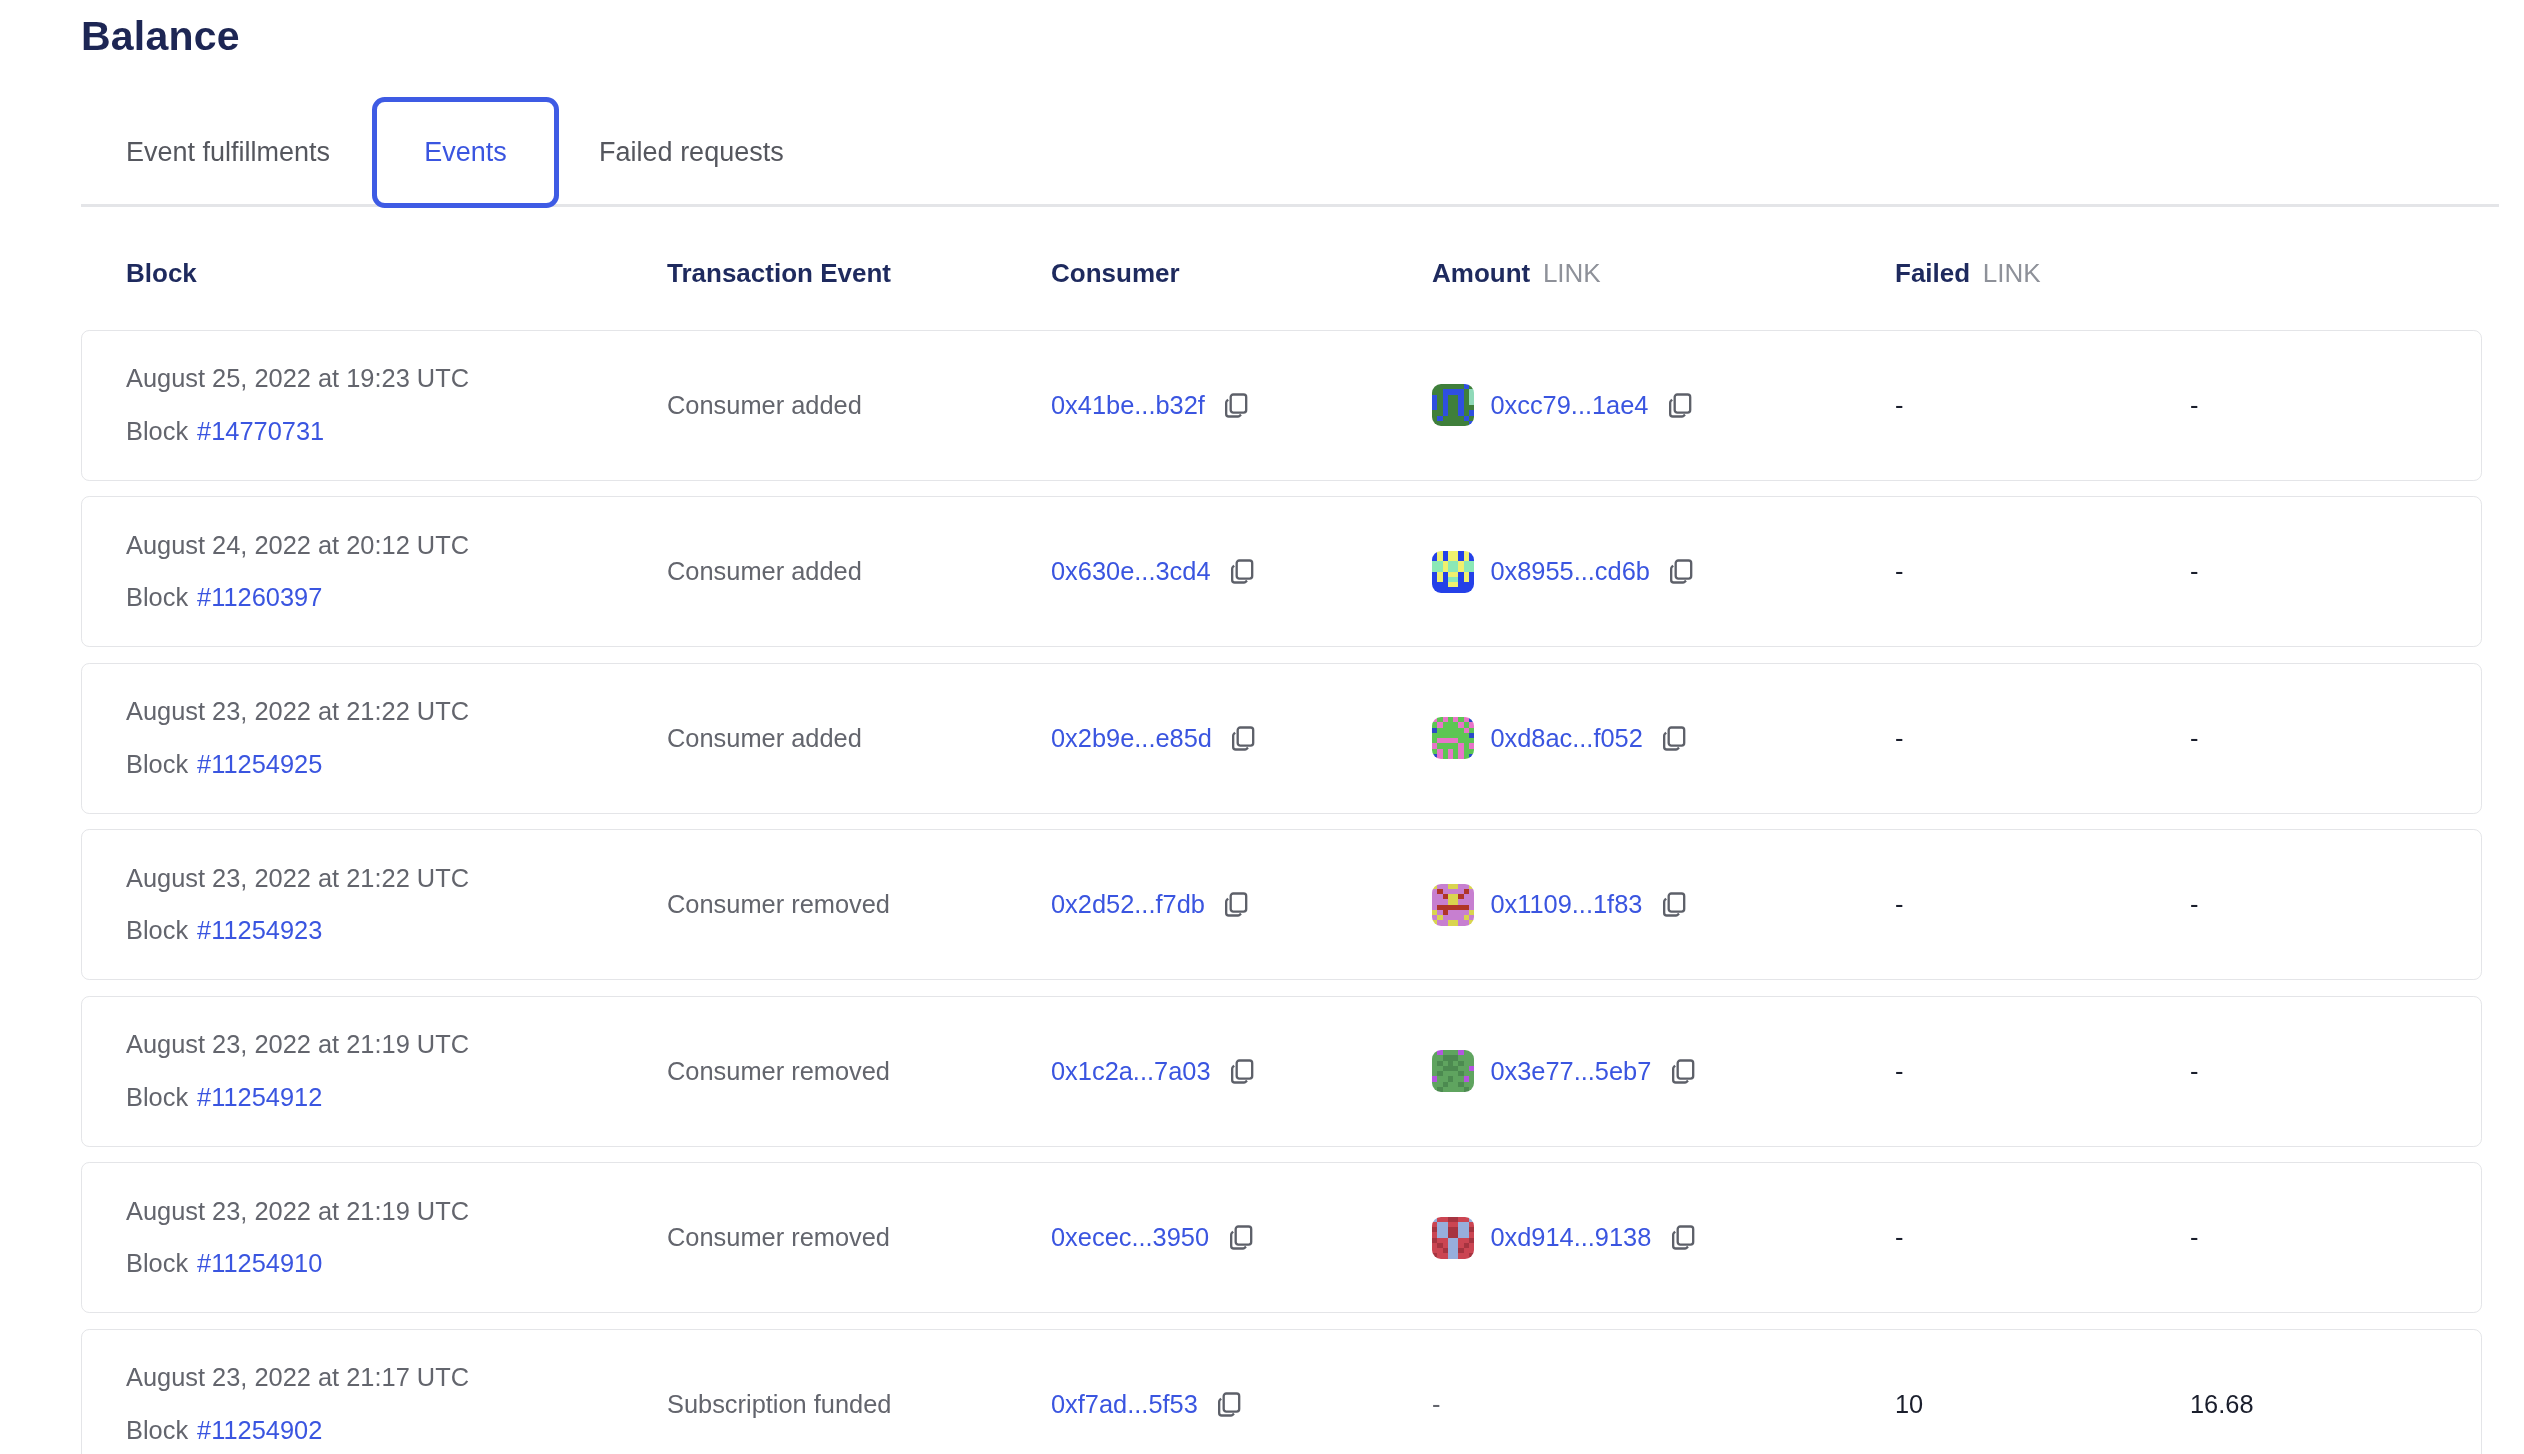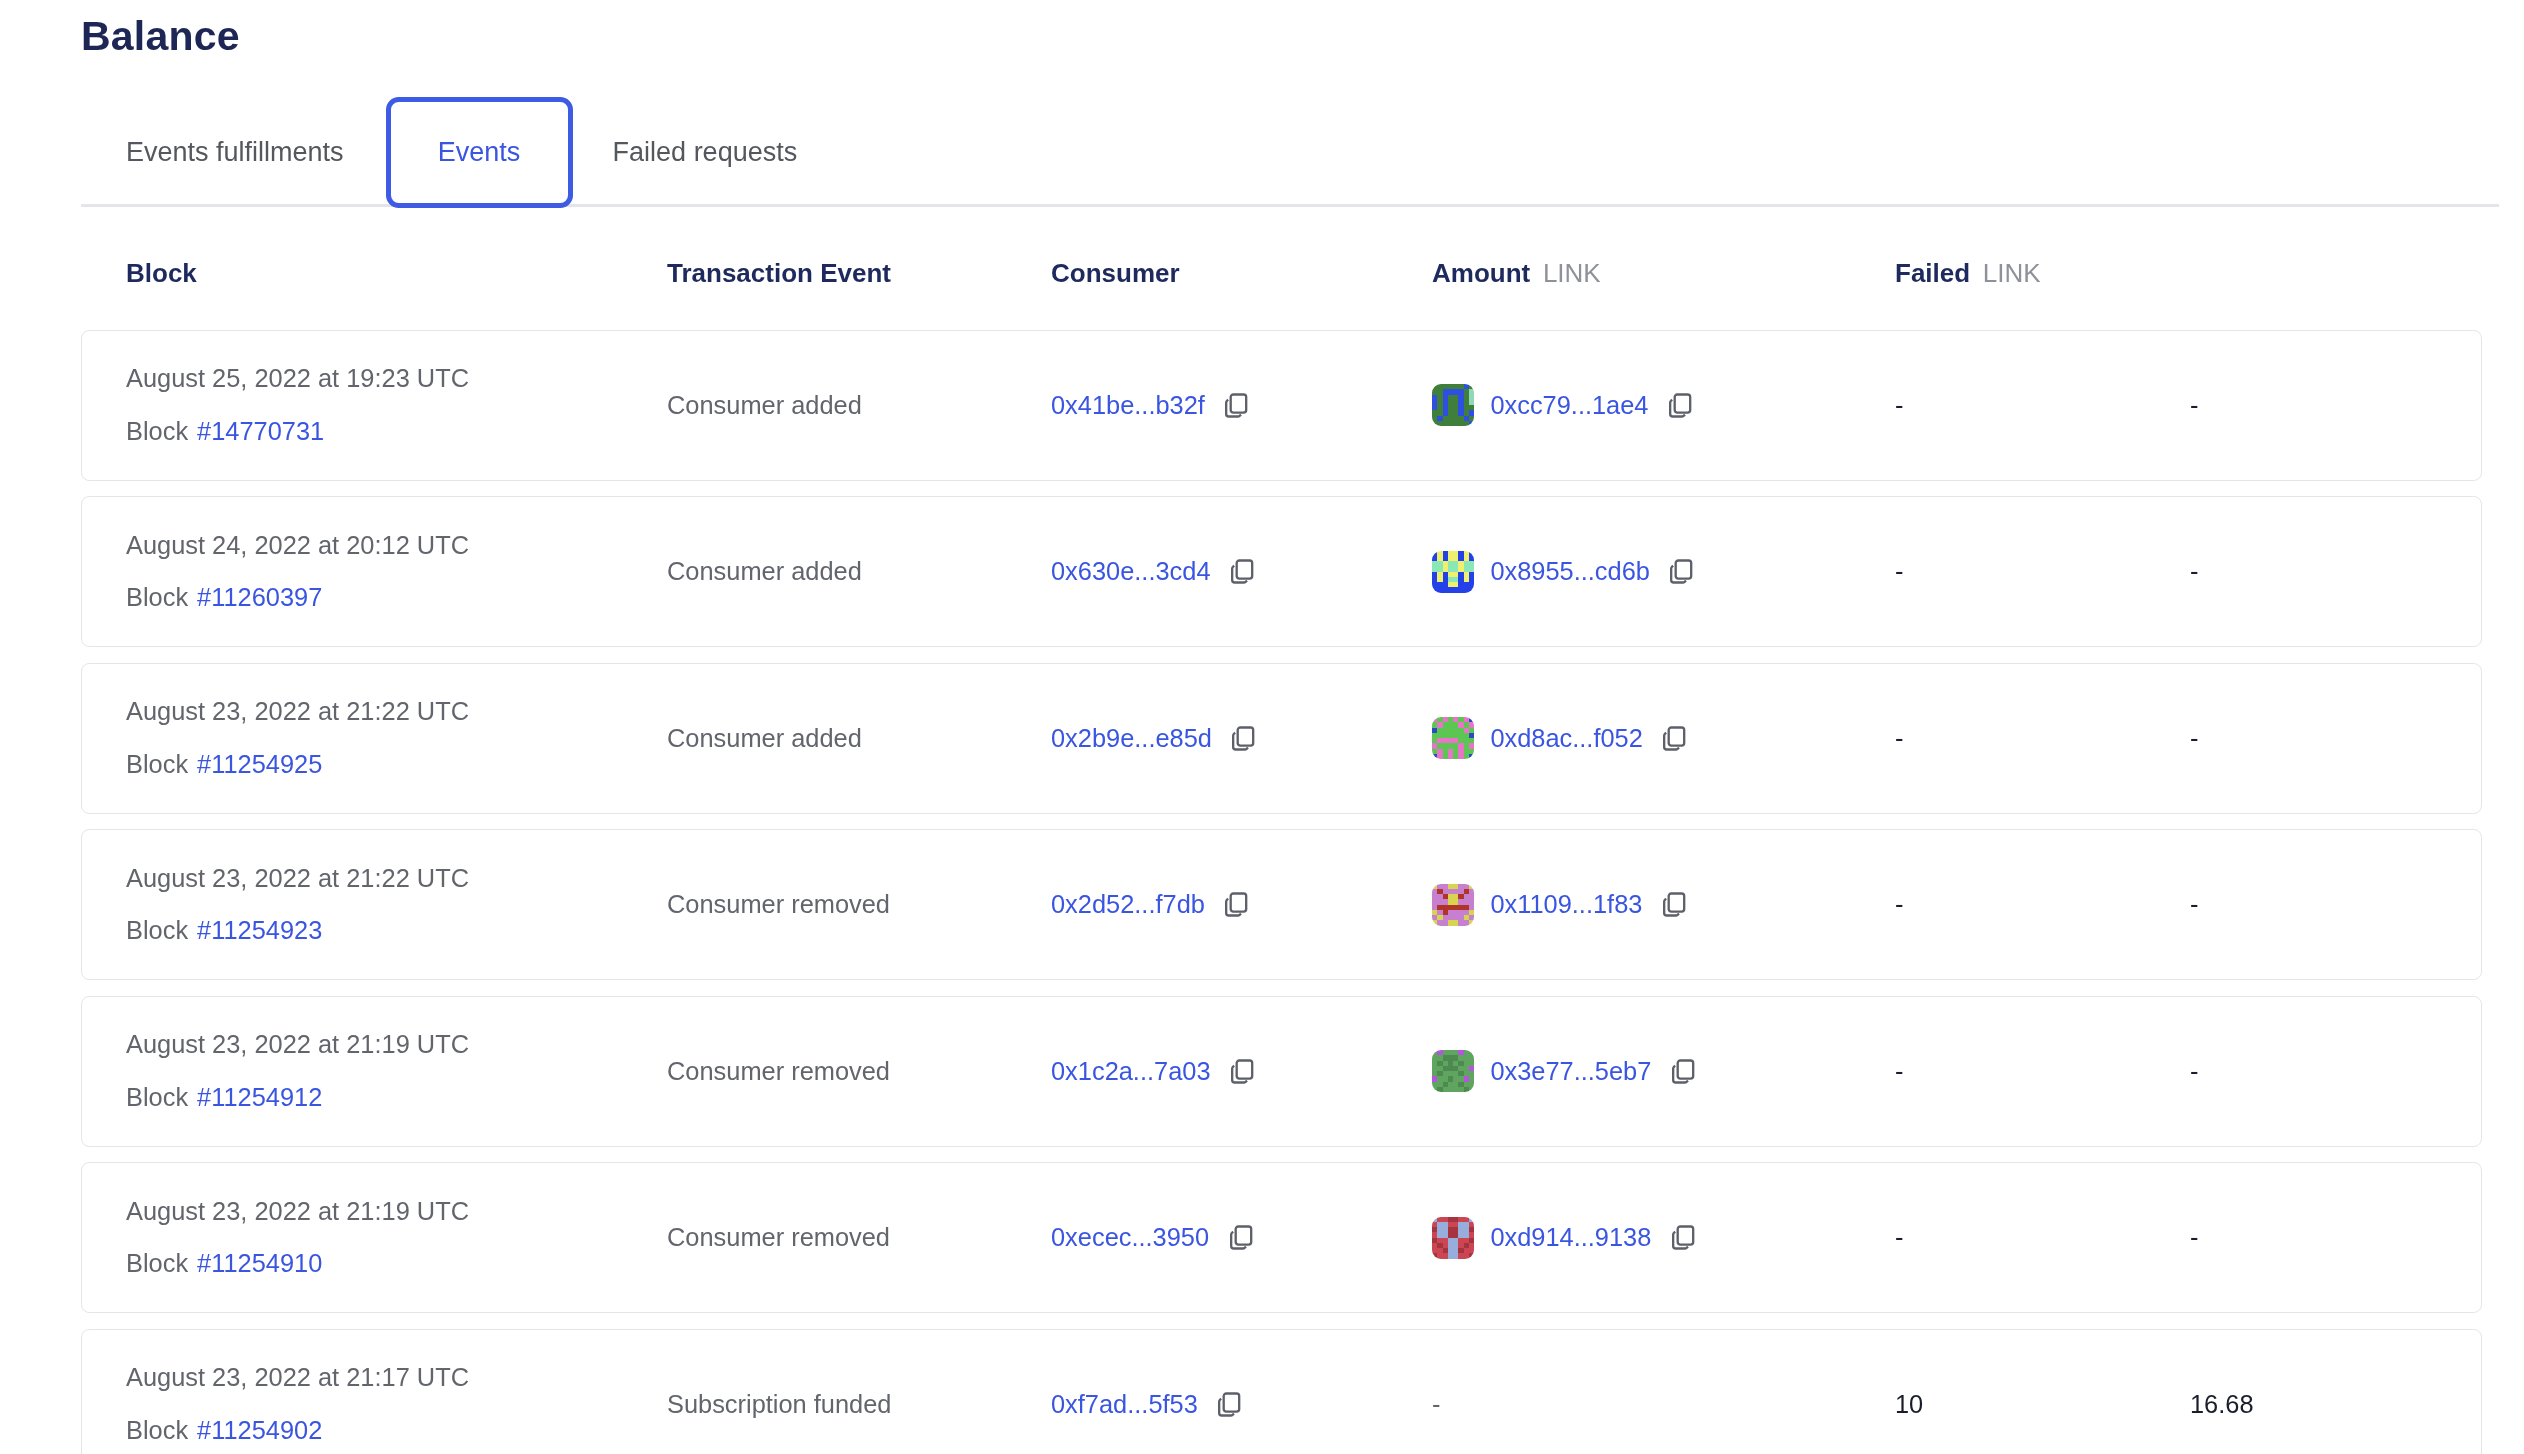--- a/index.html
+++ b/index.html
@@ -47,21 +47,21 @@
 </head>
 <body>
 
 <div class="content">
 
   <h1 class="page-title">Balance</h1>
 
   <div class="tabs">
     <div class="divider"></div>
     <div class="tab-row">
-      <span class="tab tab-plain tab-recent">Events fulfillments</span>
+      <span class="tab tab-plain tab-recent">Event fulfillments</span>
       <span class="tab-active-box">
         <span class="tab">Events</span>
       </span>
       <span class="tab tab-plain tab-failed">Failed requests</span>
     </div>
   </div>
 
   <div class="grid thead">
     <div class="th">Block</div>
     <div class="th">Transaction Event</div>

